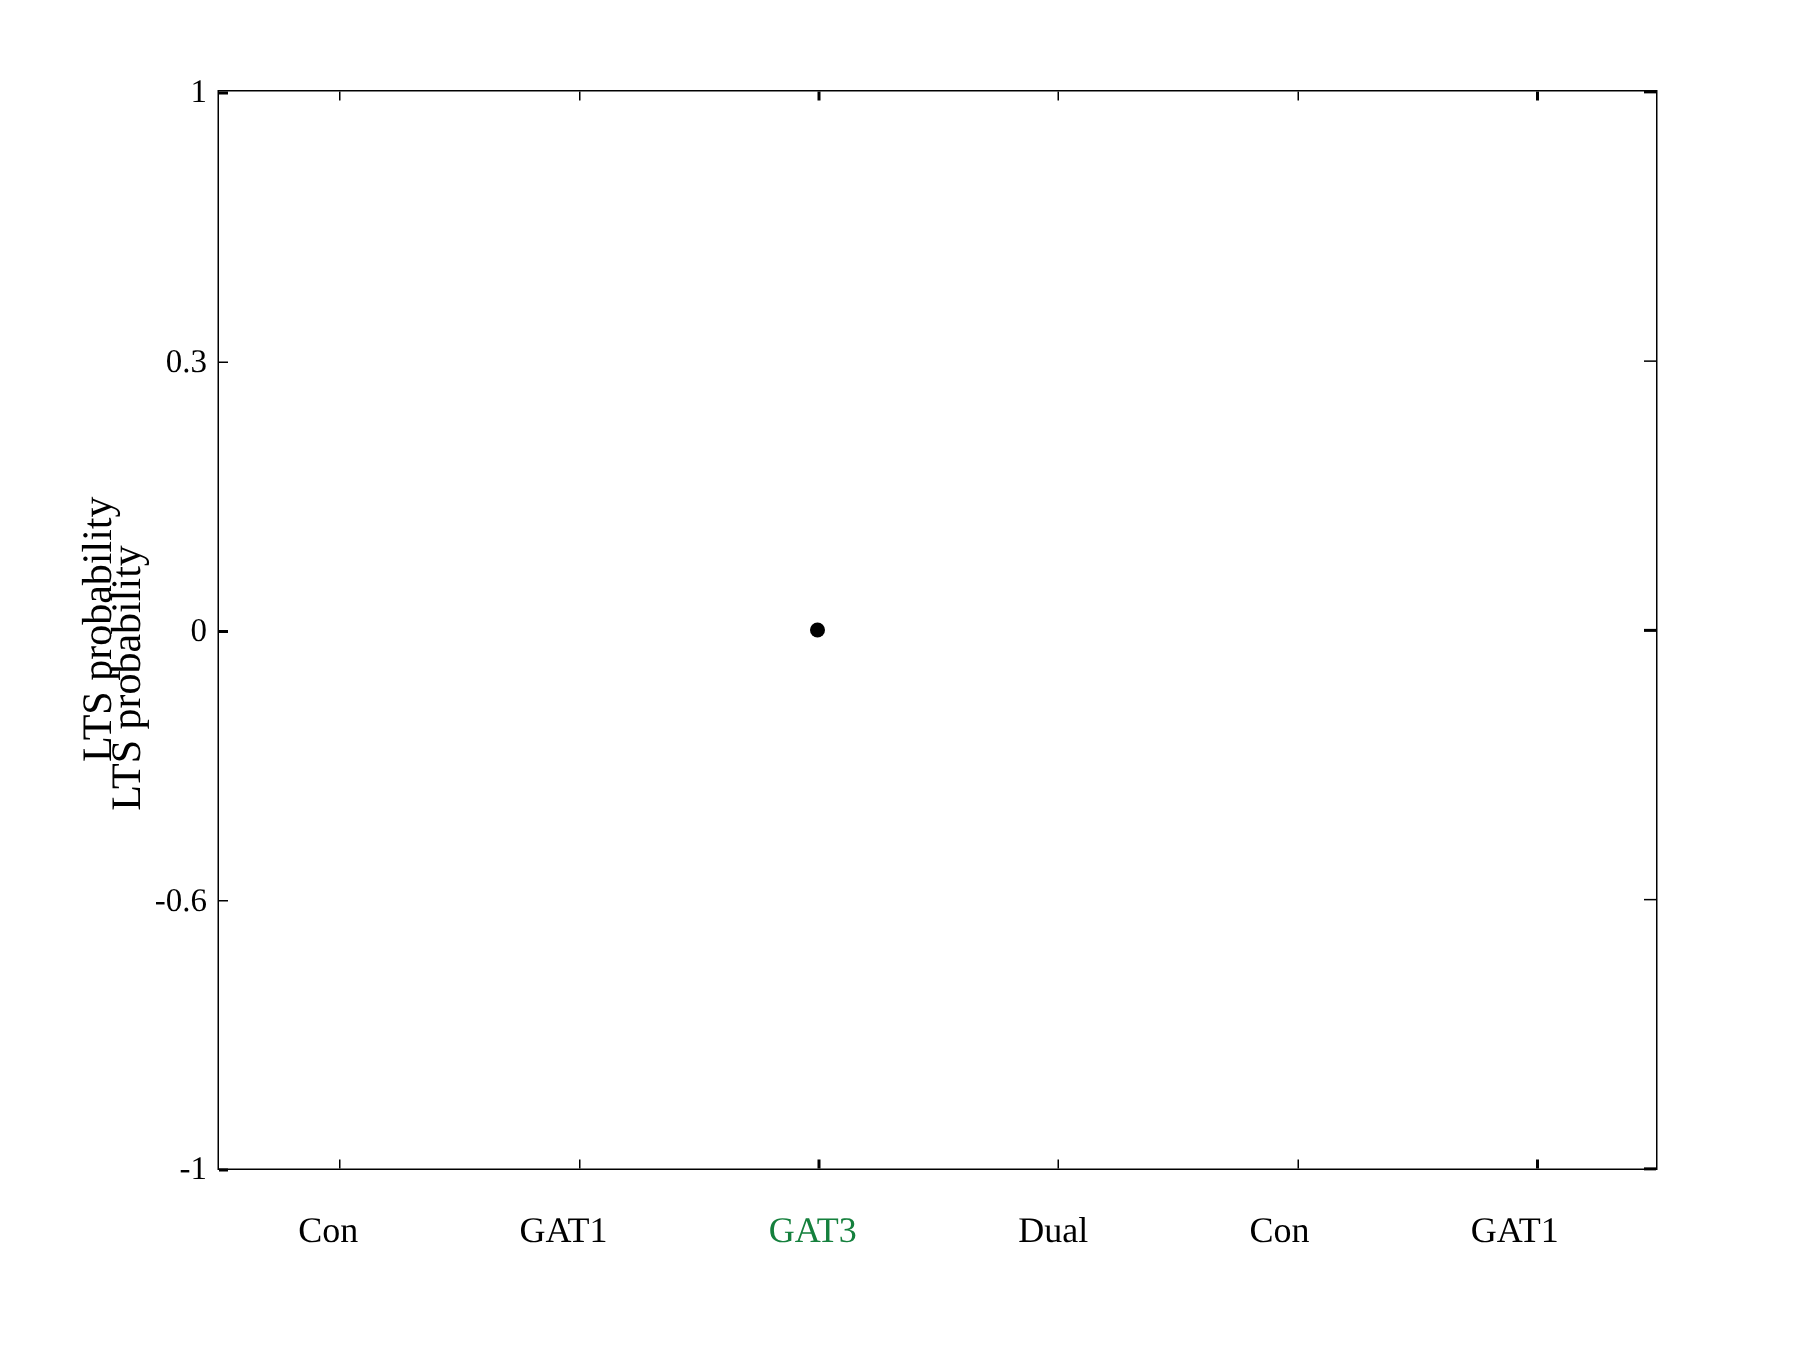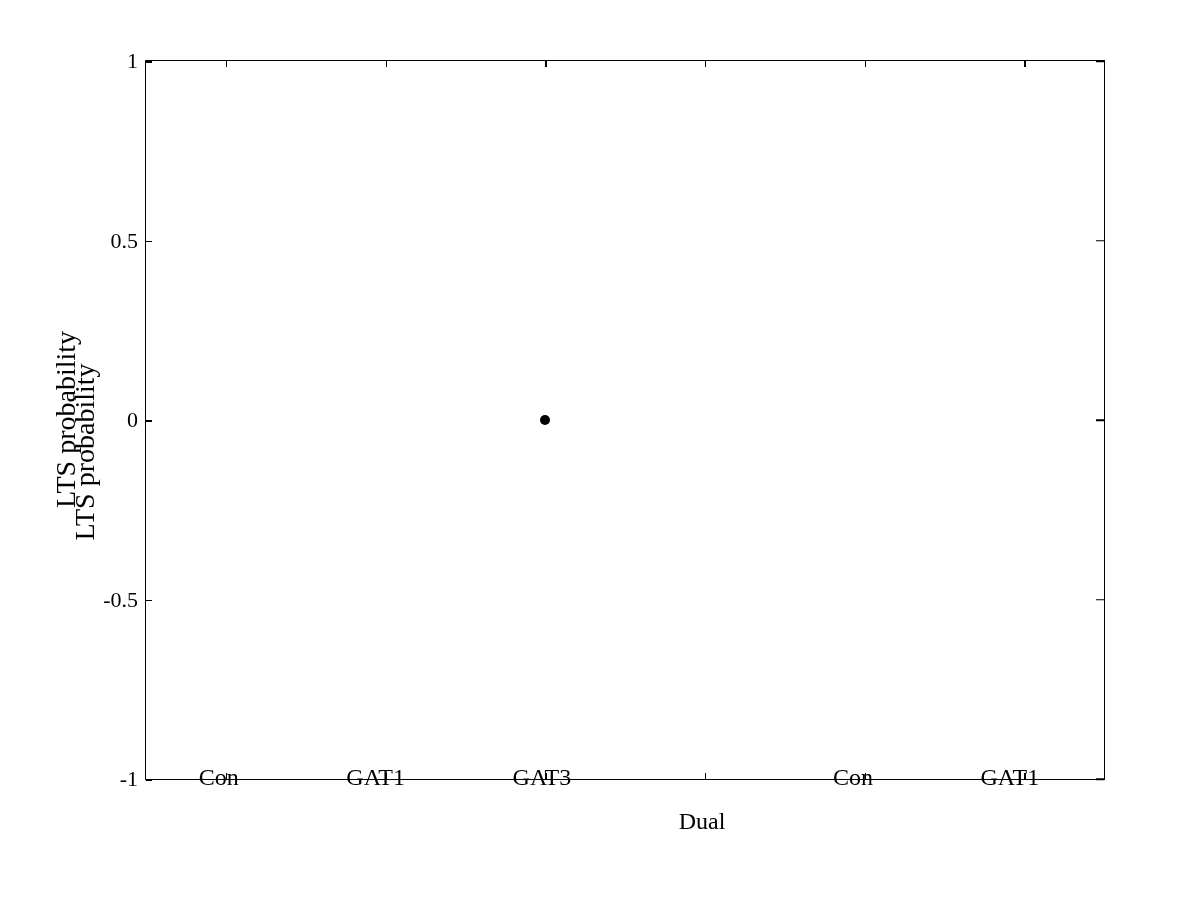--- a/index.html
+++ b/index.html
@@ -80,29 +80,29 @@
         font-family: 'Times New Roman', Times, serif;
       ">LTS probability</div>
     </div>
 
     <div class="chart-area" id="plot-area">
 
       <div class="y-tick-label" style="top: 0%;">1</div>
       <div style="position:absolute; left:0; top:0%; width:6px; height:1.5px; background:#000;"></div>
       <div class="tick-line-right" style="top: 0%; transform: translateY(-50%);"></div>
 
-      <div class="y-tick-label" style="top: 25%;">0.5</div>
+      <div class="y-tick-label" style="top: 25%;">0.3</div>
       <div style="position:absolute; left:0; top:25%; width:6px; height:1.5px; background:#000;"></div>
       <div class="tick-line-right" style="top: 25%; transform: translateY(-50%);"></div>
 
       <div class="y-tick-label" style="top: 50%;">0</div>
       <div style="position:absolute; left:0; top:50%; width:6px; height:1.5px; background:#000;"></div>
       <div class="tick-line-right" style="top: 50%; transform: translateY(-50%);"></div>
 
-      <div class="y-tick-label" style="top: 75%;">-0.5</div>
+      <div class="y-tick-label" style="top: 75%;">-0.6</div>
       <div style="position:absolute; left:0; top:75%; width:6px; height:1.5px; background:#000;"></div>
       <div class="tick-line-right" style="top: 75%; transform: translateY(-50%);"></div>
 
       <div class="y-tick-label" style="top: 100%;">-1</div>
       <div style="position:absolute; left:0; top:100%; width:6px; height:1.5px; background:#000;"></div>
       <div class="tick-line-right" style="top: 100%; transform: translateY(-50%);"></div>
 
       <div style="position:absolute; bottom:0; left:8.33%; width:1.5px; height:6px; background:#000;"></div>
       <div style="position:absolute; top:0; left:8.33%; width:1.5px; height:6px; background:#000;"></div>
 
@@ -121,22 +121,22 @@
       <div style="position:absolute; bottom:0; left:91.67%; width:1.5px; height:6px; background:#000;"></div>
       <div style="position:absolute; top:0; left:91.67%; width:1.5px; height:6px; background:#000;"></div>
 
       <div class="data-point" style="left: 41.67%; top: 50%;"></div>
 
     </div>
 
     <div style="position:absolute; left:70px; right:32px; bottom:25px; display:flex; justify-content:space-around;">
       <span style="font-size:24px; color:#000; font-family:'Times New Roman',Times,serif; text-align:center;">Con</span>
       <span style="font-size:24px; color:#000; font-family:'Times New Roman',Times,serif; text-align:center;">GAT1</span>
-      <span style="font-size:24px; color:#000000; font-family:'Times New Roman',Times,serif; text-align:left;">GAT3</span>
-      <span style="font-size:24px; color:#000; font-family:'Times New Roman',Times,serif; text-align:center;margin-top:44px;">Dual</span>
+      <span style="font-size:24px; color:#15803d; font-family:'Times New Roman',Times,serif; text-align:left;">GAT3</span>
+      <span style="font-size:24px; color:#000; font-family:'Times New Roman',Times,serif; text-align:center;">Dual</span>
       <span style="font-size:24px; color:#000; font-family:'Times New Roman',Times,serif; text-align:center;">Con</span>
       <span style="font-size:24px; color:#000; font-family:'Times New Roman',Times,serif; text-align:center;">GAT1</span>
     </div>
 
     <div style="position:absolute; left:-25px; top:20px; bottom:80px; display:flex; align-items:center; justify-content:center;">
       <div style="
         font-size: 28px;
         color: #000;
         white-space: nowrap;
         writing-mode: vertical-rl;

